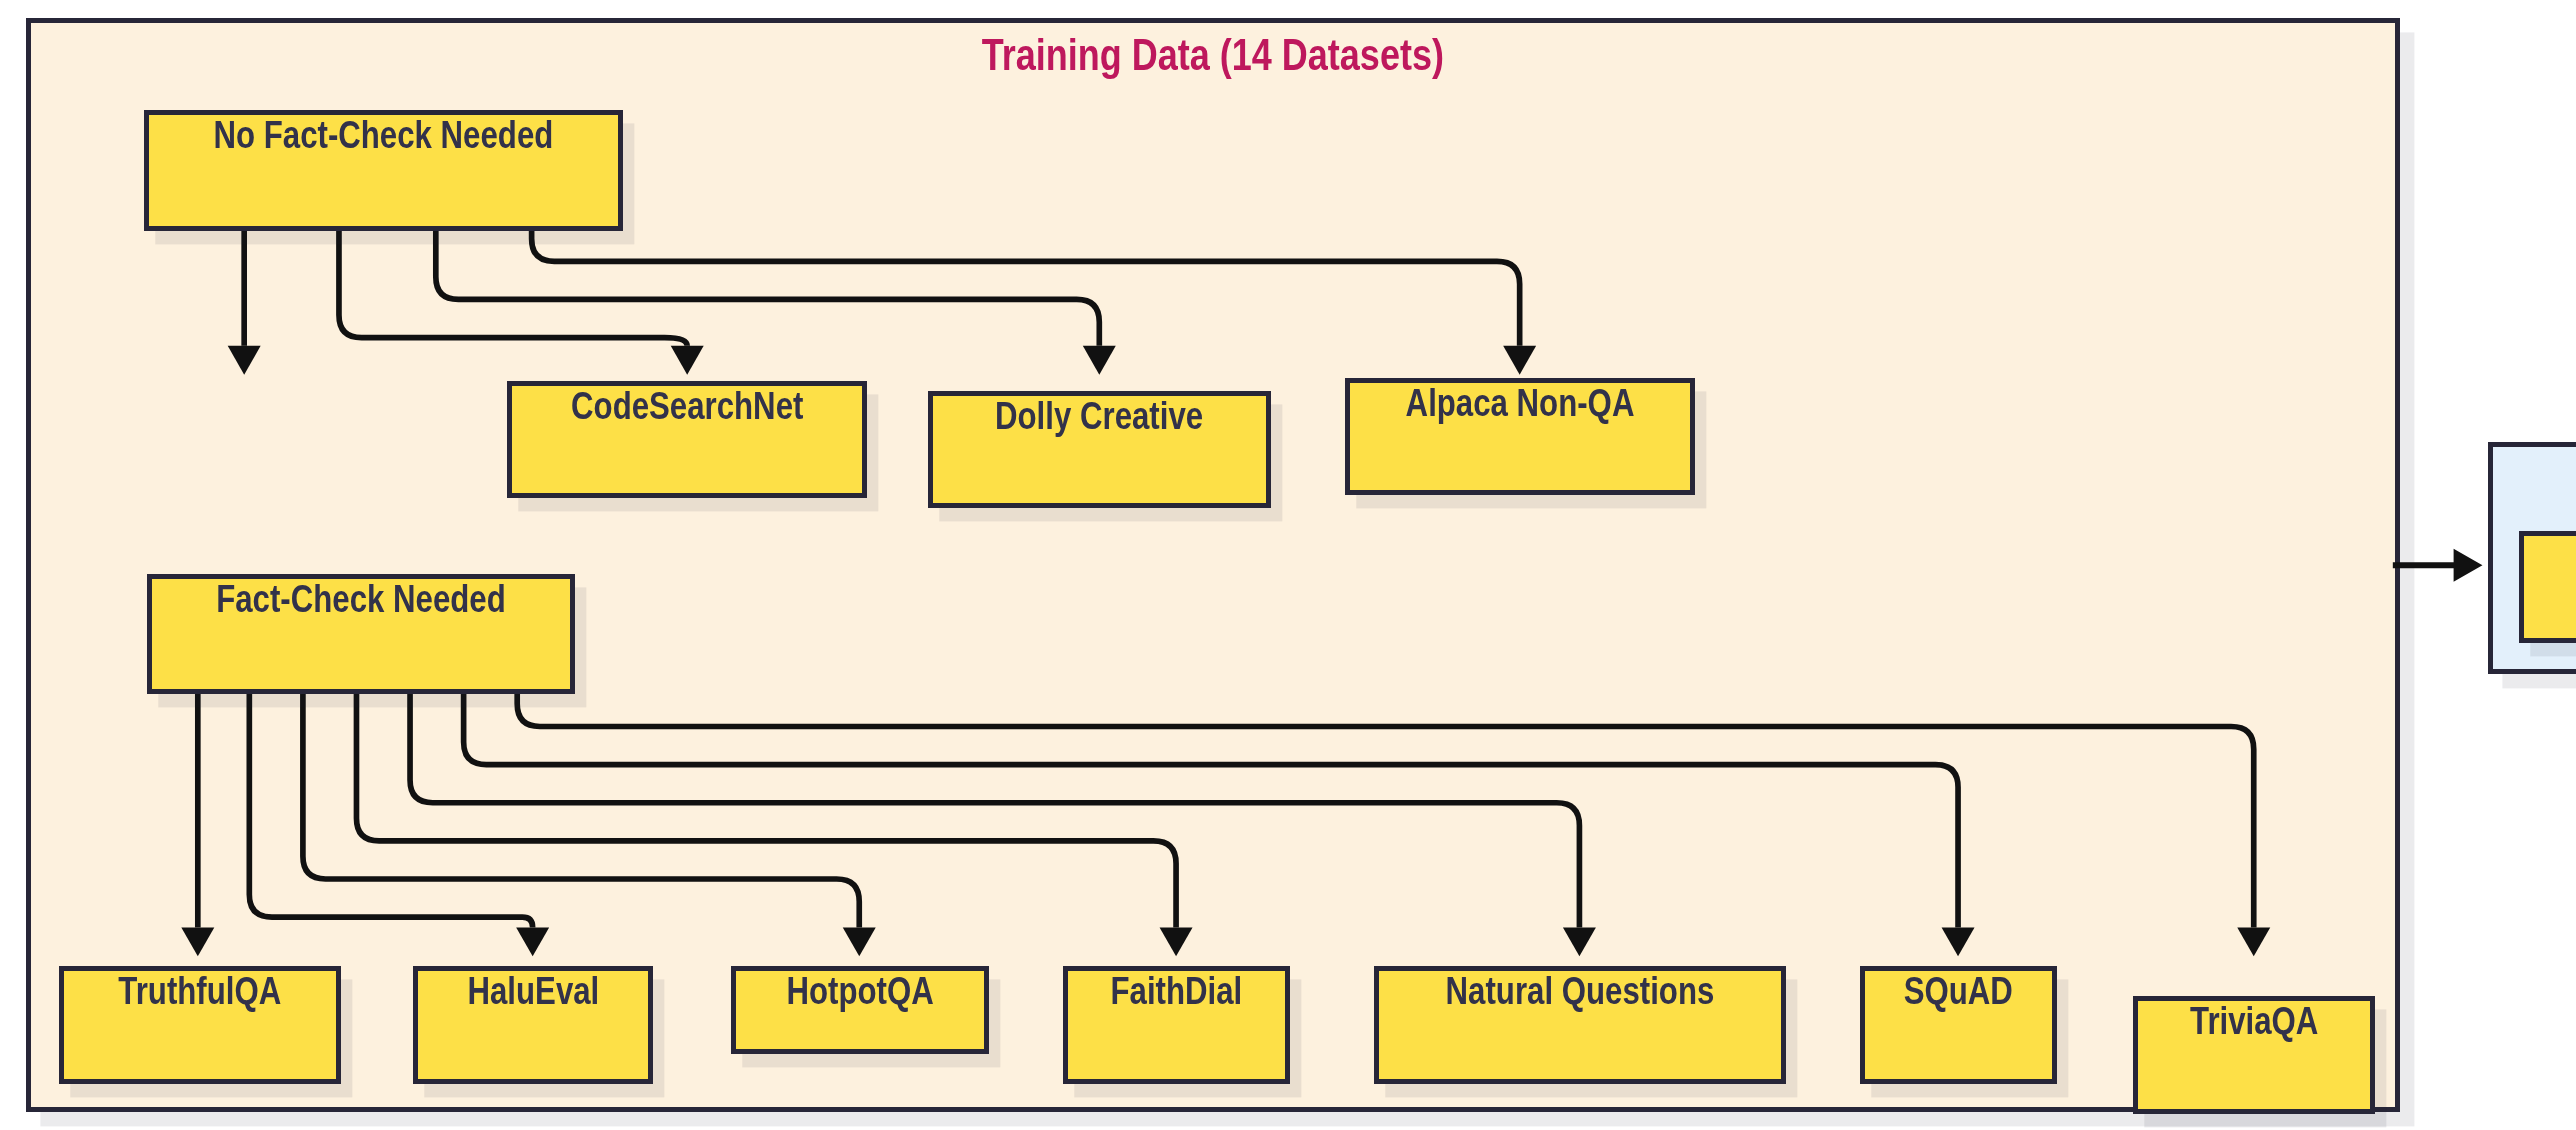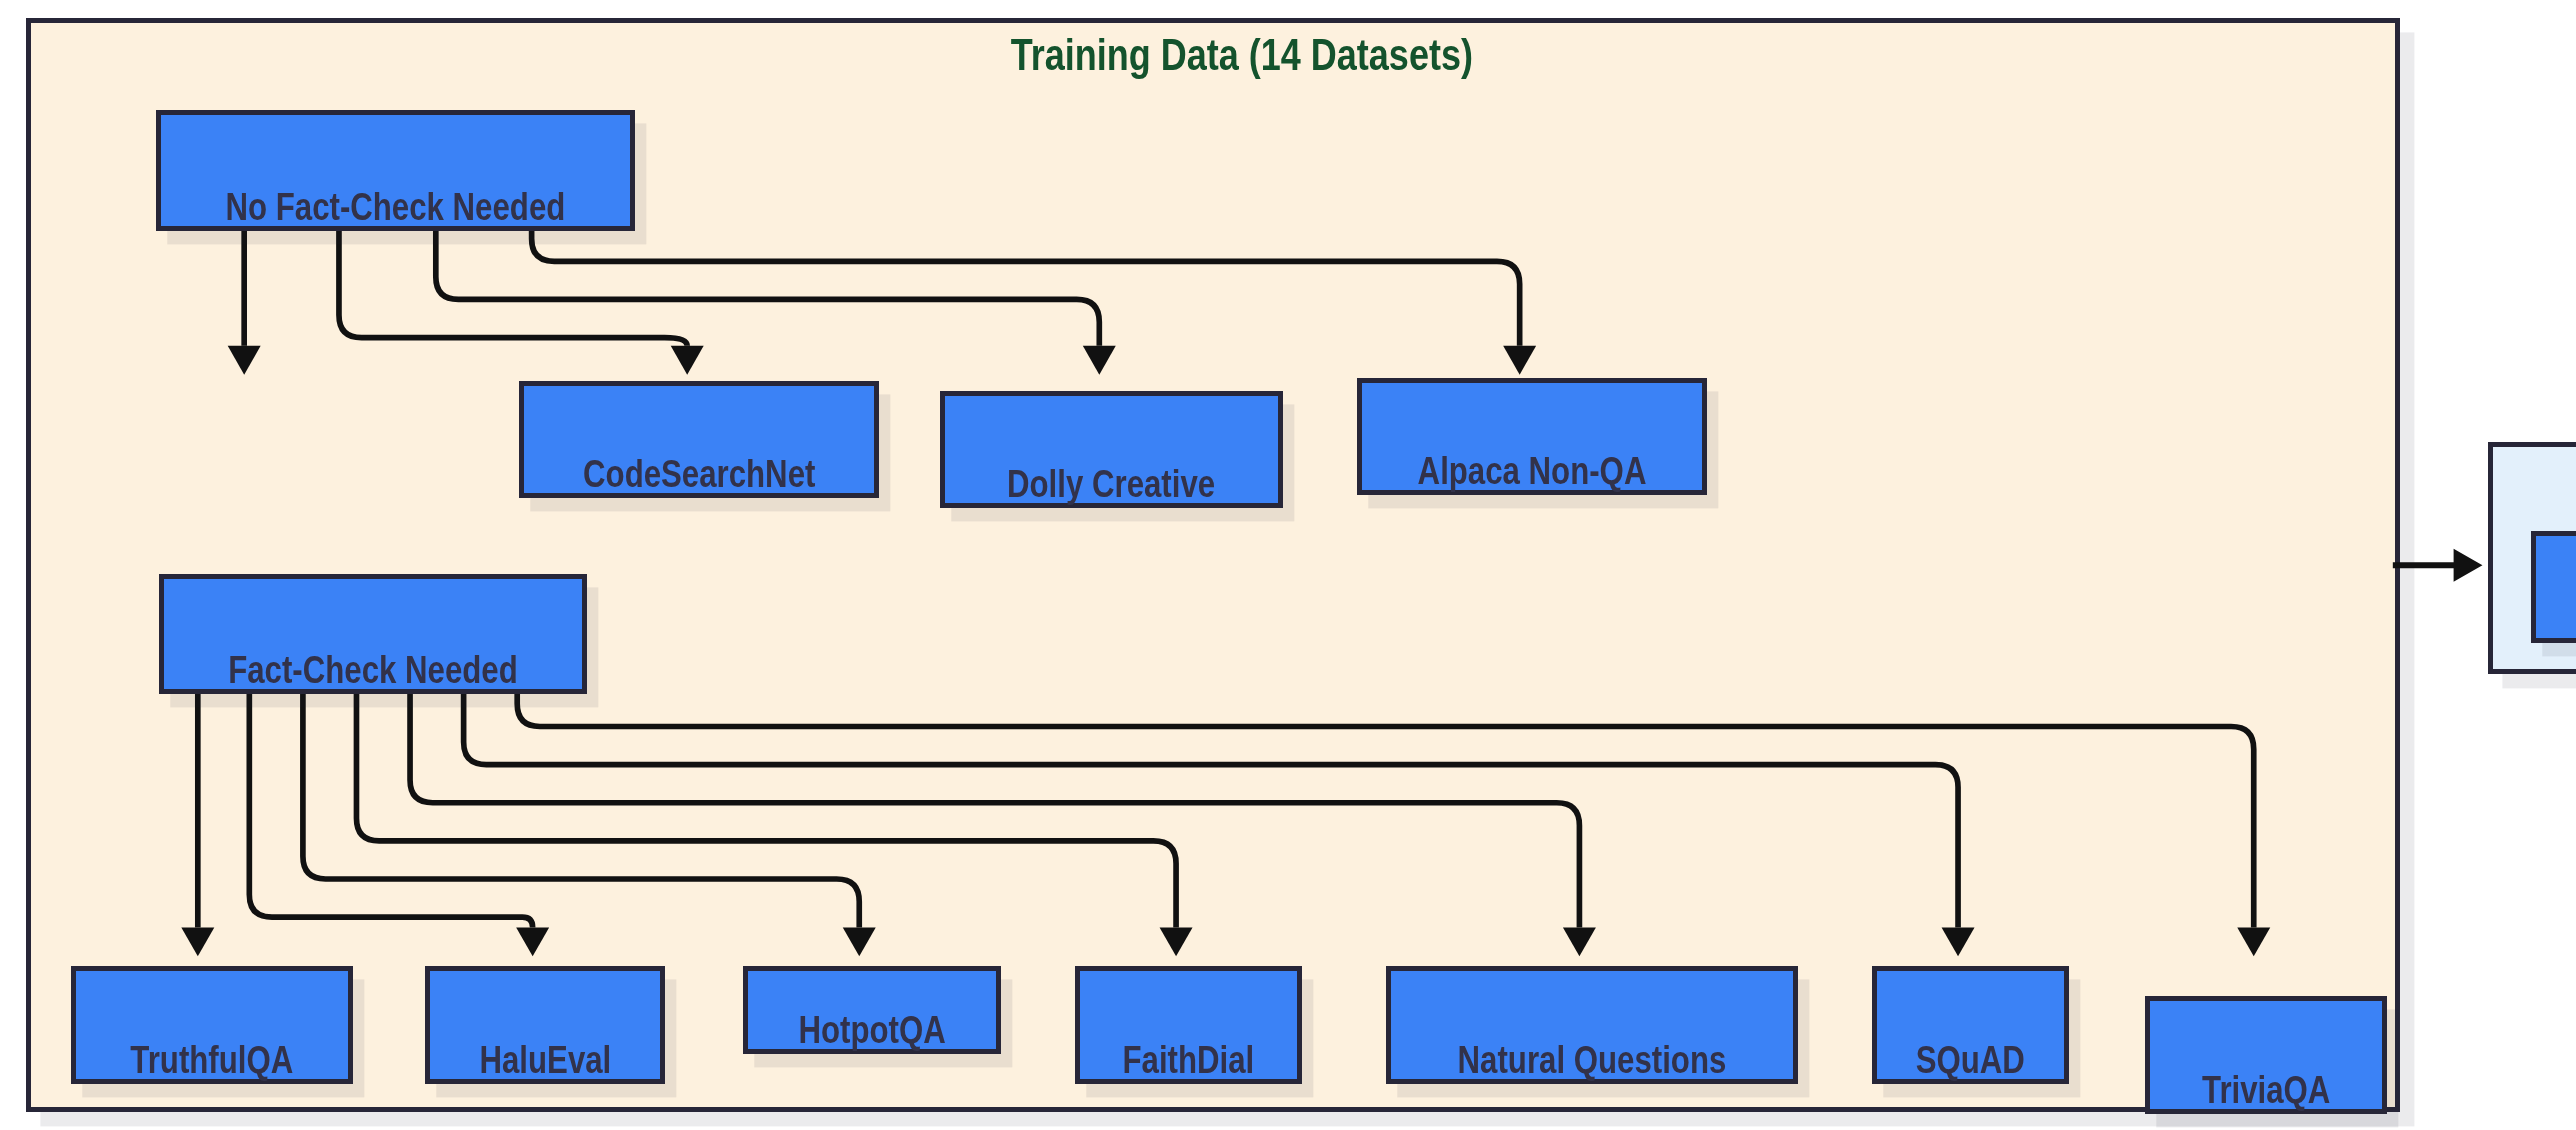--- a/index.html
+++ b/index.html
@@ -4,28 +4,28 @@
 <style>
   html,body{margin:0;padding:0;background:#ffffff;}
   body{width:3828px;height:1131px;font-family:"Liberation Sans",sans-serif;}
   #canvas{position:relative;width:3828px;height:1131px;background:#ffffff;overflow:hidden;}
 
   
   .container{position:absolute;border:5.2px solid #272638;box-sizing:border-box;
              box-shadow:14.4px 14.4px 0 rgba(38,38,60,0.09);}
   .container.training{left:26px;top:18px;width:2374px;height:1094px;background:#fdf1de;}
   .container.sentinel{left:2488px;top:442px;width:1314px;height:232px;background:#e3f0fb;}
-  .container-title{width:100%;text-align:center;font-weight:700;color:#14532d;
-                   font-size:45px;line-height:1;padding-top:9.3px;margin-left:29px;}
+  .container-title{width:100%;text-align:center;font-weight:700;color:#be185d;
+                   font-size:45px;line-height:1;padding-top:9.3px;}
   .container.sentinel .container-title{font-size:43px;padding-top:11.3px;}
 
   
-  .node{position:absolute;background:#3b82f6;border:5.2px solid #272638;box-sizing:border-box;
-        display:flex;align-items:flex-end;justify-content:center;
-        box-shadow:11.3px 13.4px 0 rgba(38,38,60,0.09);margin-left:12px;}
+  .node{position:absolute;background:#fde047;border:5.2px solid #272638;box-sizing:border-box;
+        display:flex;align-items:flex-start;justify-content:center;
+        box-shadow:11.3px 13.4px 0 rgba(38,38,60,0.09);}
   .node .ctext{display:inline-block;transform:scaleX(0.8);transform-origin:50% 50%;
                white-space:nowrap;font-weight:700;font-size:39px;color:#32324a;line-height:1;}
   .container-title .ctext{display:inline-block;transform:scaleX(0.8);transform-origin:50% 50%;white-space:nowrap;}
 
   
   #wires{position:absolute;left:0;top:0;width:3828px;height:1131px;pointer-events:none;}
   #wires path{fill:none;stroke-width:11px;}
 </style>
 </head>
 <body>

